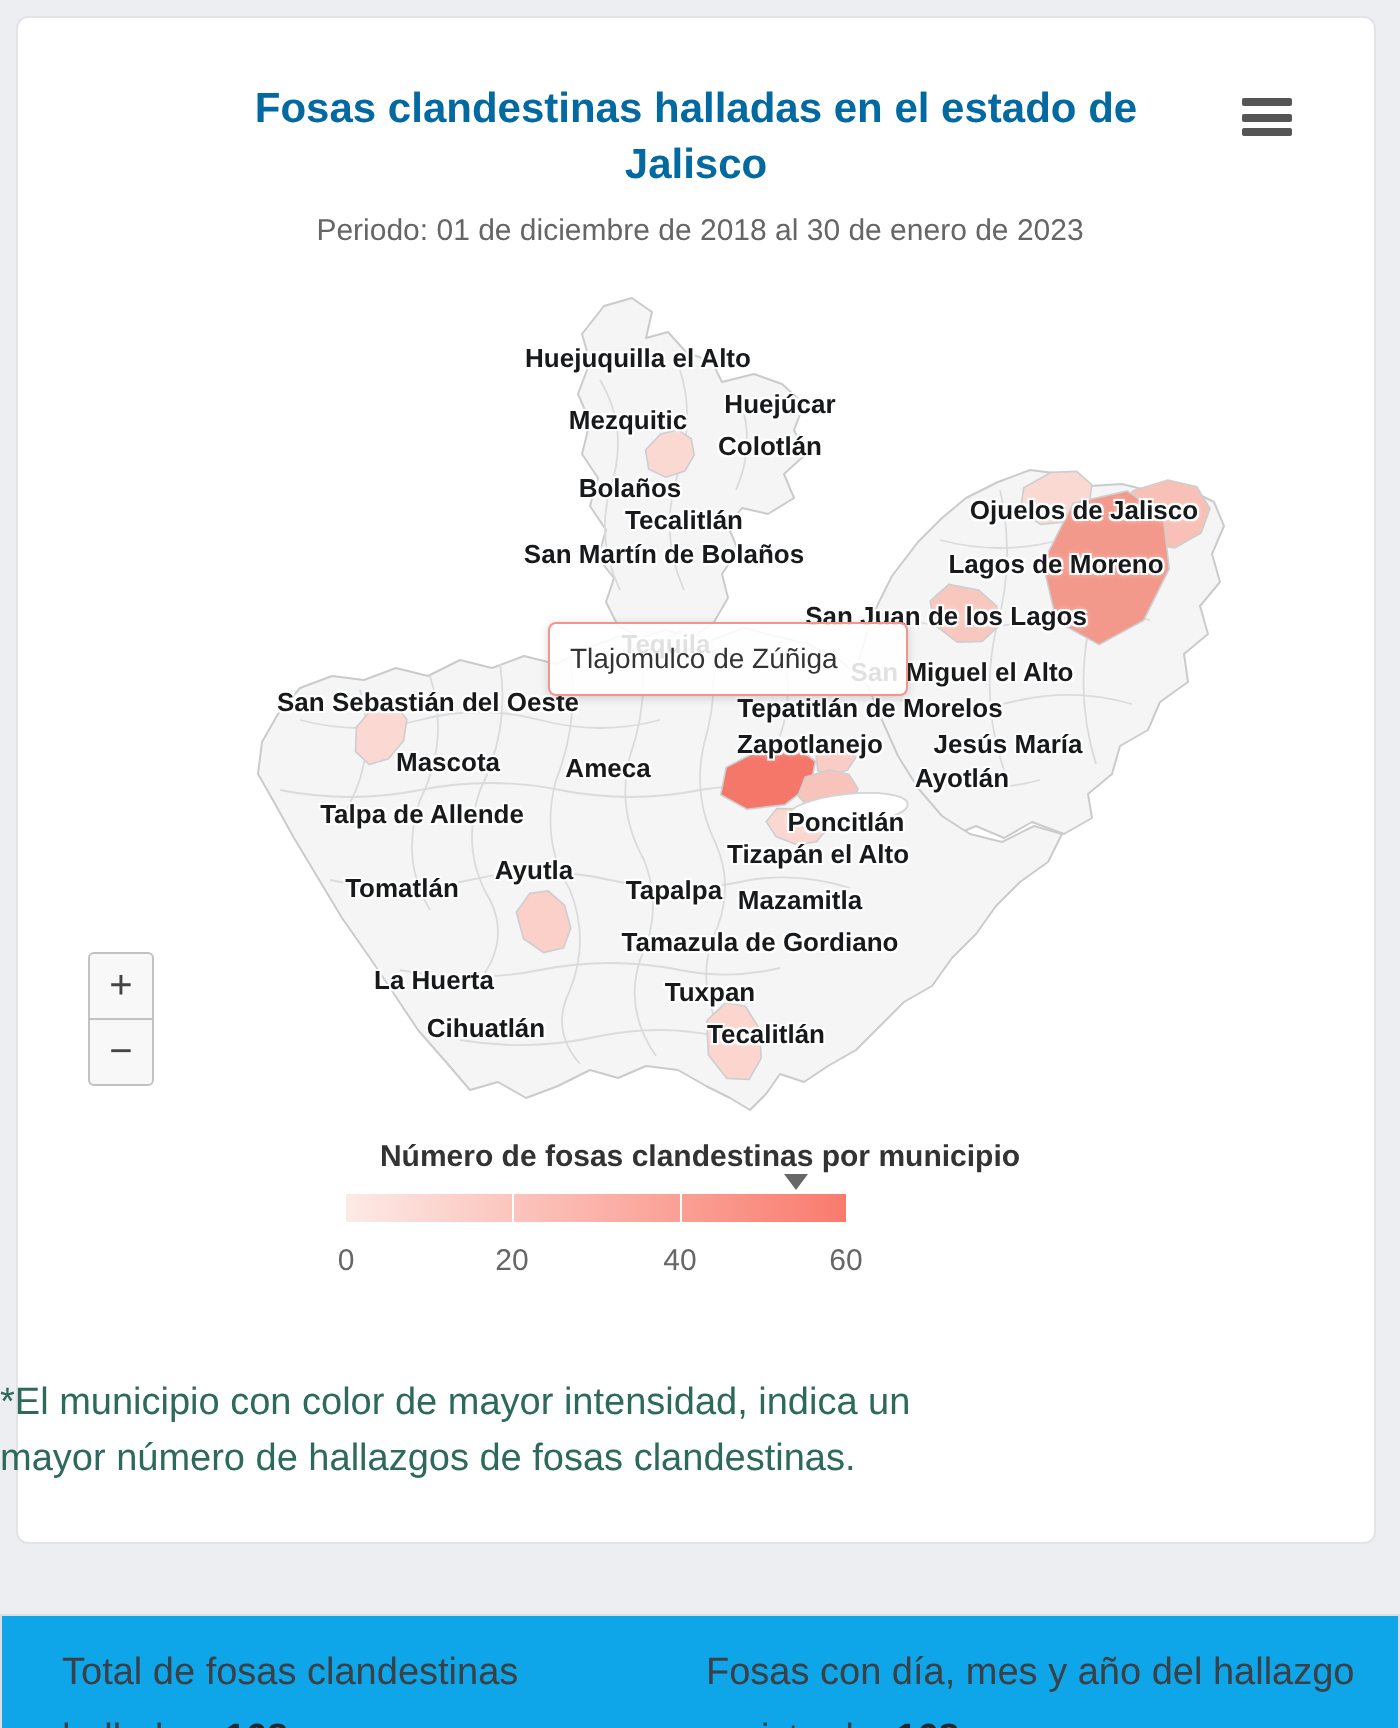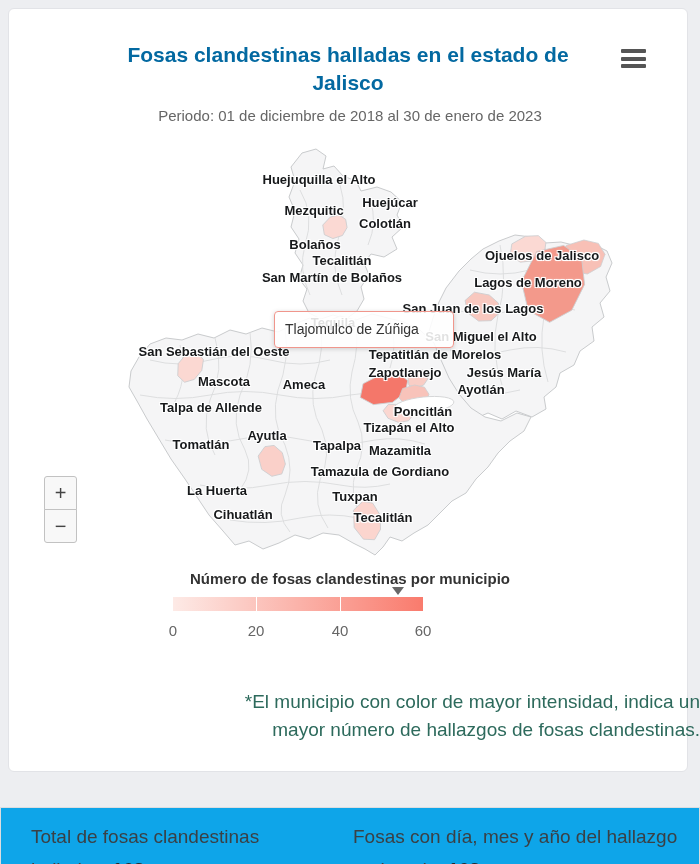--- a/index.html
+++ b/index.html
@@ -30,21 +30,21 @@
   #zoom-in{border-radius:3px 3px 0 0;}
   #zoom-out{border-radius:0 0 3px 3px;margin-top:-1px;}
   .legend-title{position:absolute;top:570px;left:0;width:700px;text-align:center;
     font-size:15px;font-weight:700;color:#333333;z-index:4;}
   .legend-bar{position:absolute;left:173px;top:597px;width:250px;height:14px;z-index:4;
     background:linear-gradient(to right,#fdeae6,#f97b6d);}
   .legend-divider{position:absolute;top:0;width:1px;height:14px;background:#ffffff;}
   .legend-tick{position:absolute;top:622px;transform:translateX(-50%);font-size:15px;color:#666666;z-index:4;}
   .legend-marker{position:absolute;top:587px;width:0;height:0;transform:translateX(-50%);z-index:4;
     border-left:6px solid transparent;border-right:6px solid transparent;border-top:8px solid #676767;}
-  .note{position:absolute;top:688px;left:0;width:700px;text-align:right;
+  .note{position:absolute;top:688px;left:0;width:700px;text-align:left;
     font-size:19px;line-height:28px;color:#2d6a5c;z-index:4;}
   .footerbar{position:absolute;left:0;top:771px;width:698px;height:78px;
     background:#0ea5e9;border:1px solid #dbdde0;z-index:6;margin-top:36px;}
   .fcol{position:absolute;font-size:19px;line-height:33px;color:#3a4045;}
   .fcol b{font-weight:700;color:#24282c;}
   .fcol1{left:30px;top:12px;width:300px;}
   .fcol2{left:352px;top:12px;width:325px;}
 </style>
 </head>
 <body>

